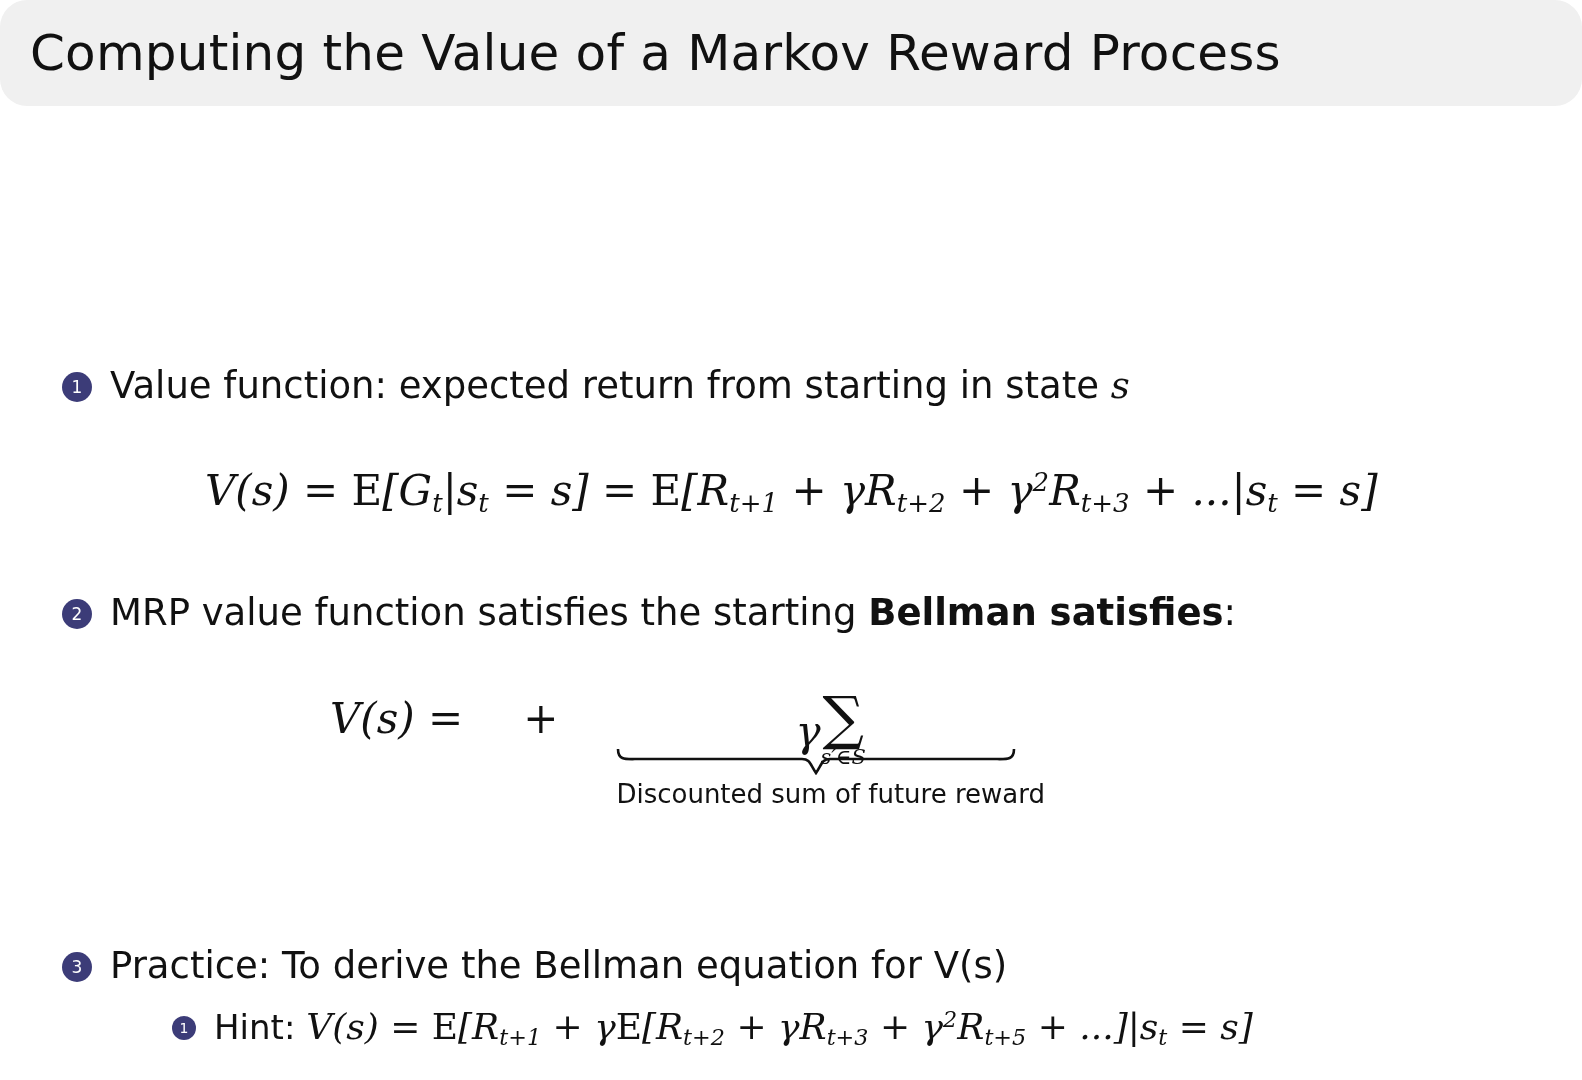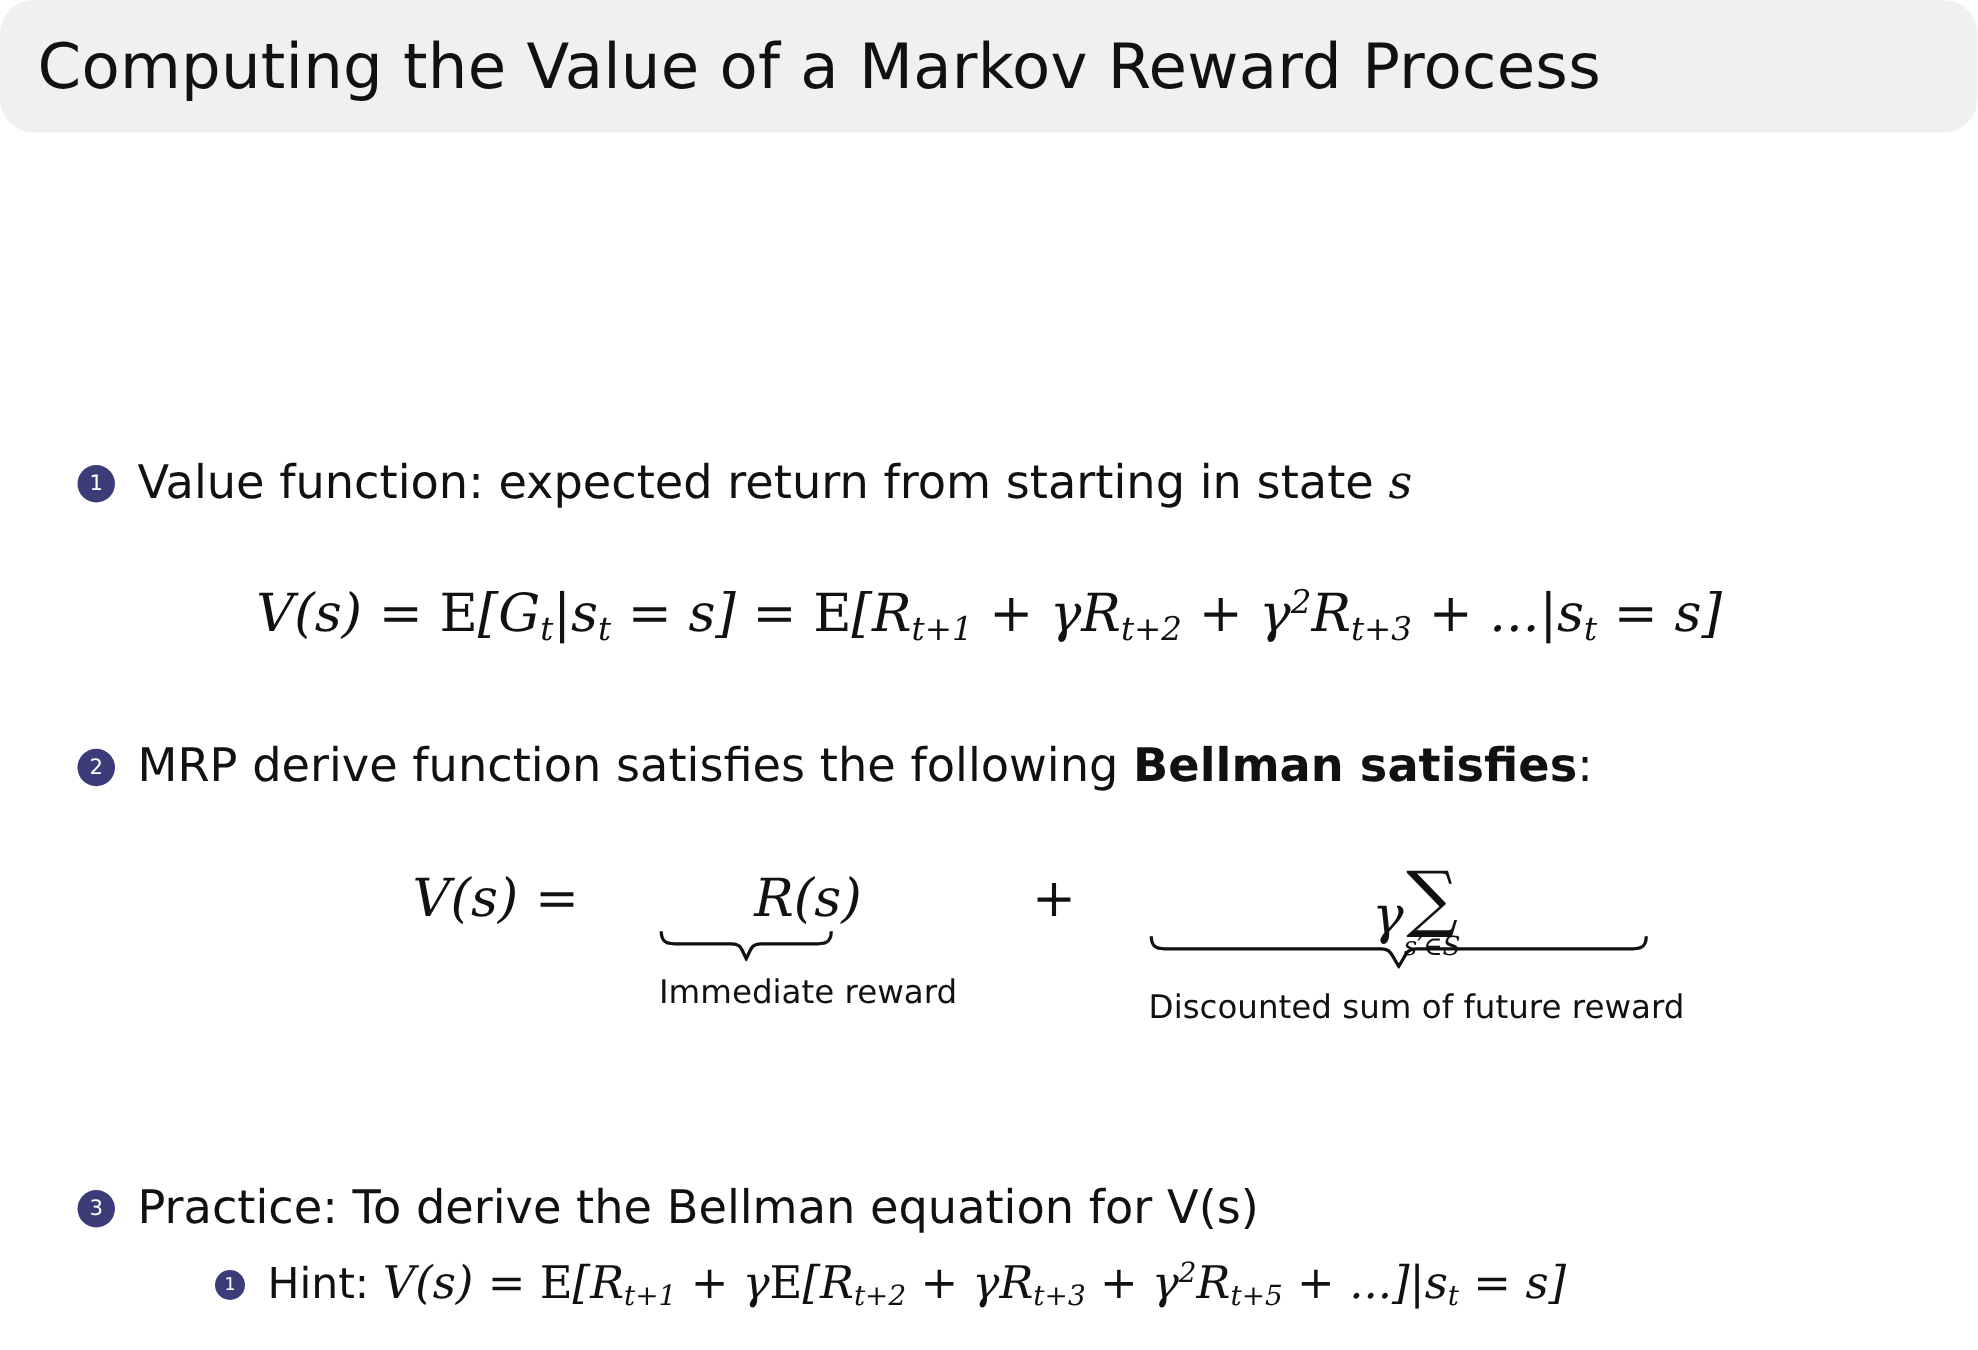--- a/index.html
+++ b/index.html
@@ -167,50 +167,43 @@
     </div>
   </div>
 
   <div class="math" id="eq1">
     V(s) = <span class="bb">E</span>[G<sub>t</sub>|s<sub>t</sub> = s] = <span class="bb">E</span>[R<sub>t+1</sub> + γR<sub>t+2</sub> + γ<sup>2</sup>R<sub>t+3</sub> + ...|s<sub>t</sub> = s]
   </div>
 
   <div class="bullet-row" id="b2">
     <div class="num-badge">2</div>
     <div class="bullet-text">
-      <span>MRP derive function satisfies the following </span><b>Bellman satisfies</b><span>:</span>
+      <span>MRP value function satisfies the starting </span><b>Bellman satisfies</b><span>:</span>
     </div>
   </div>
 
   <div id="eq2">
 
     <div class="math lhs">V(s)&nbsp;=</div>
 
-    <div class="group" style="margin-left:64px;">
-      <div class="math" style="font-size:42px;">R(s)</div>
-      <svg class="brace" width="140" height="26" viewBox="0 0 140 26">
-        <path d="M2,2 C2,14 10,12 24,12 L58,12 C66,12 66,16 70,24 C74,16 74,12 82,12 L116,12 C130,12 138,14 138,2" fill="none" stroke="#111111" stroke-width="2.6"></path>
-      </svg>
-      <div class="brace-label" style="margin-top:10px;">Immediate reward</div>
-    </div>
 
     <div class="math plus" style="margin-left:60px;">+</div>
 
     <div class="group" style="margin-left:58px;">
       <div class="math" style="font-size:42px; display:flex; align-items:center; justify-content:center;">
         <span>γ</span>
         <span class="sum-stack">
           <span class="sum-sym">∑</span>
           <span class="sum-sub math">s′∈S</span>
         </span>
       </div>
       <svg class="brace" width="400" height="28" viewBox="0 0 400 28" style="margin-top:-22px;">
         <path d="M2,2 C2,14 10,12 24,12 L186,12 C194,12 194,17 200,26 C206,17 206,12 214,12 L376,12 C390,12 398,14 398,2" fill="none" stroke="#111111" stroke-width="2.6"></path>
       </svg>
-      <div class="brace-label" style="margin-top:16px;">Discounted sum of future reward</div>
+      <div class="brace-label" style="margin-top:4px;">Discounted sum of future reward</div>
     </div>
 
   </div>
 
   <div class="bullet-row" id="b3">
     <div class="num-badge">3</div>
     <div class="bullet-text">Practice: To derive the Bellman equation for V(s)</div>
   </div>
 
   <div class="bullet-row" id="b3sub">

